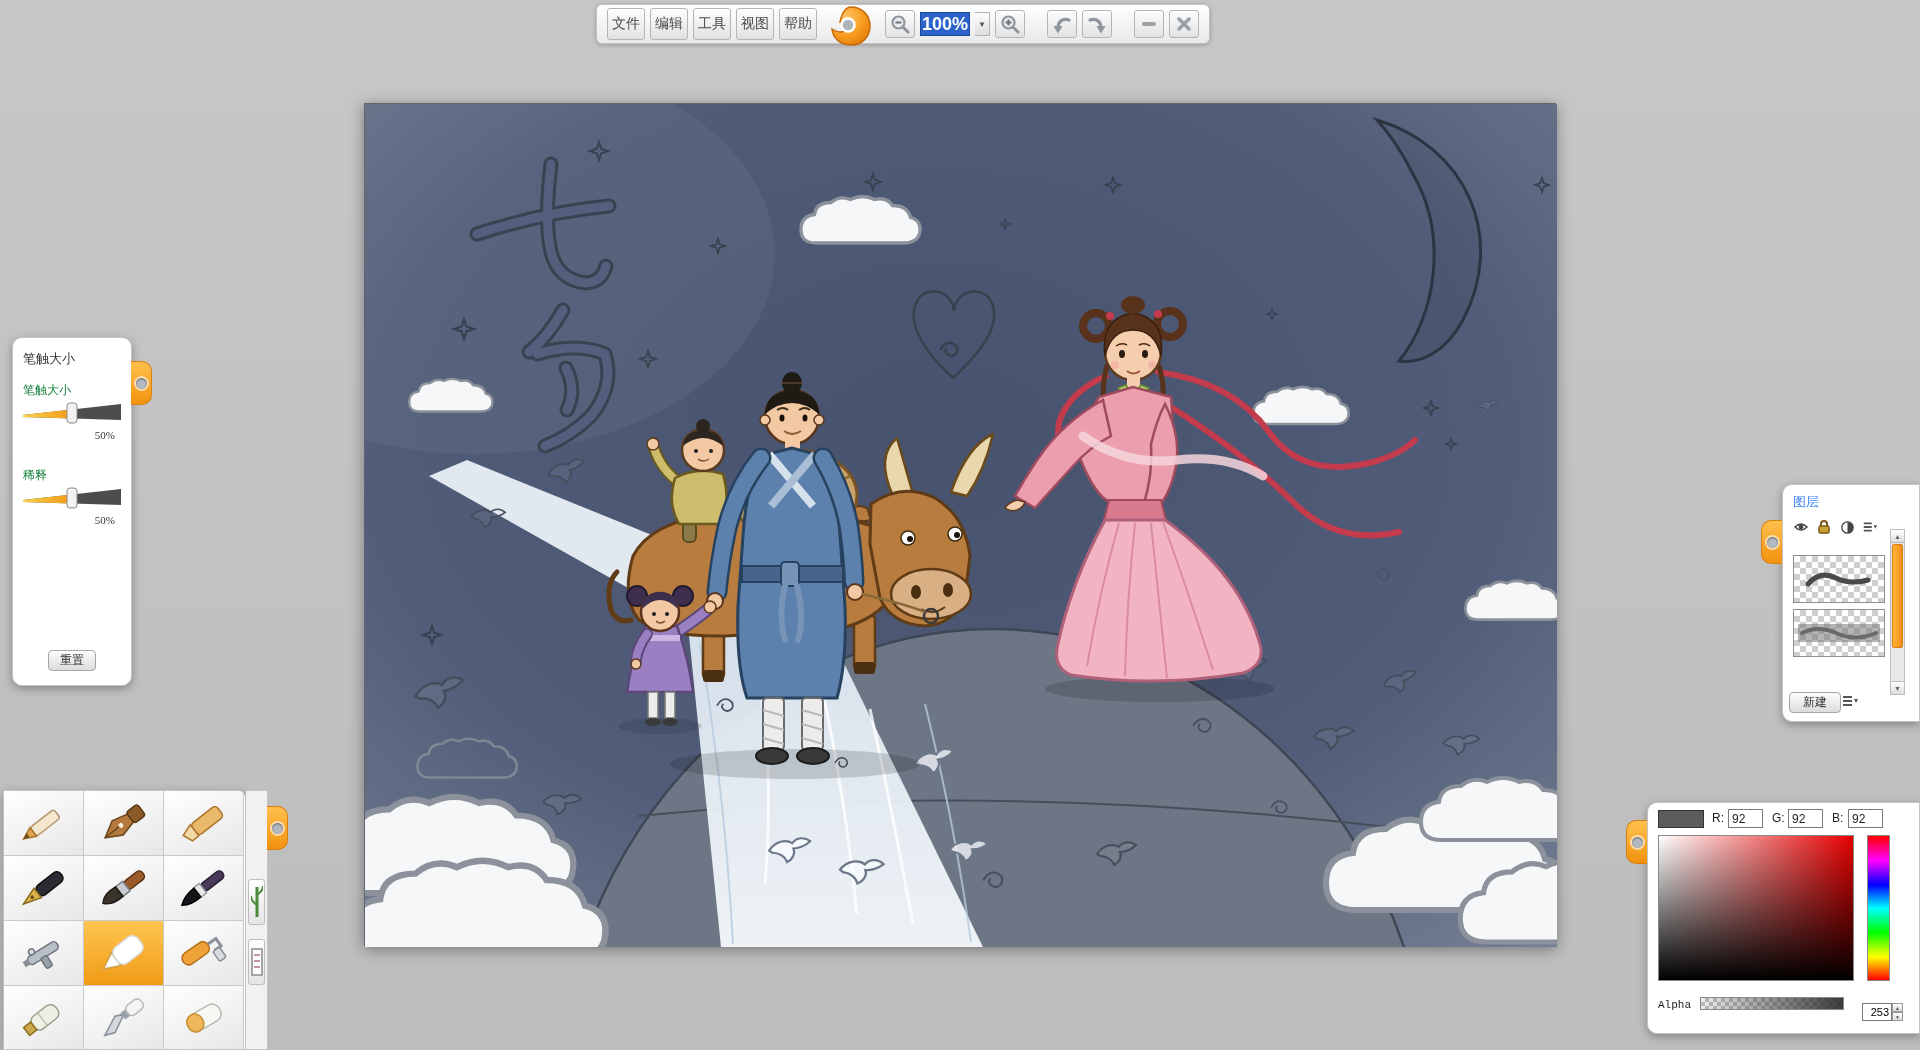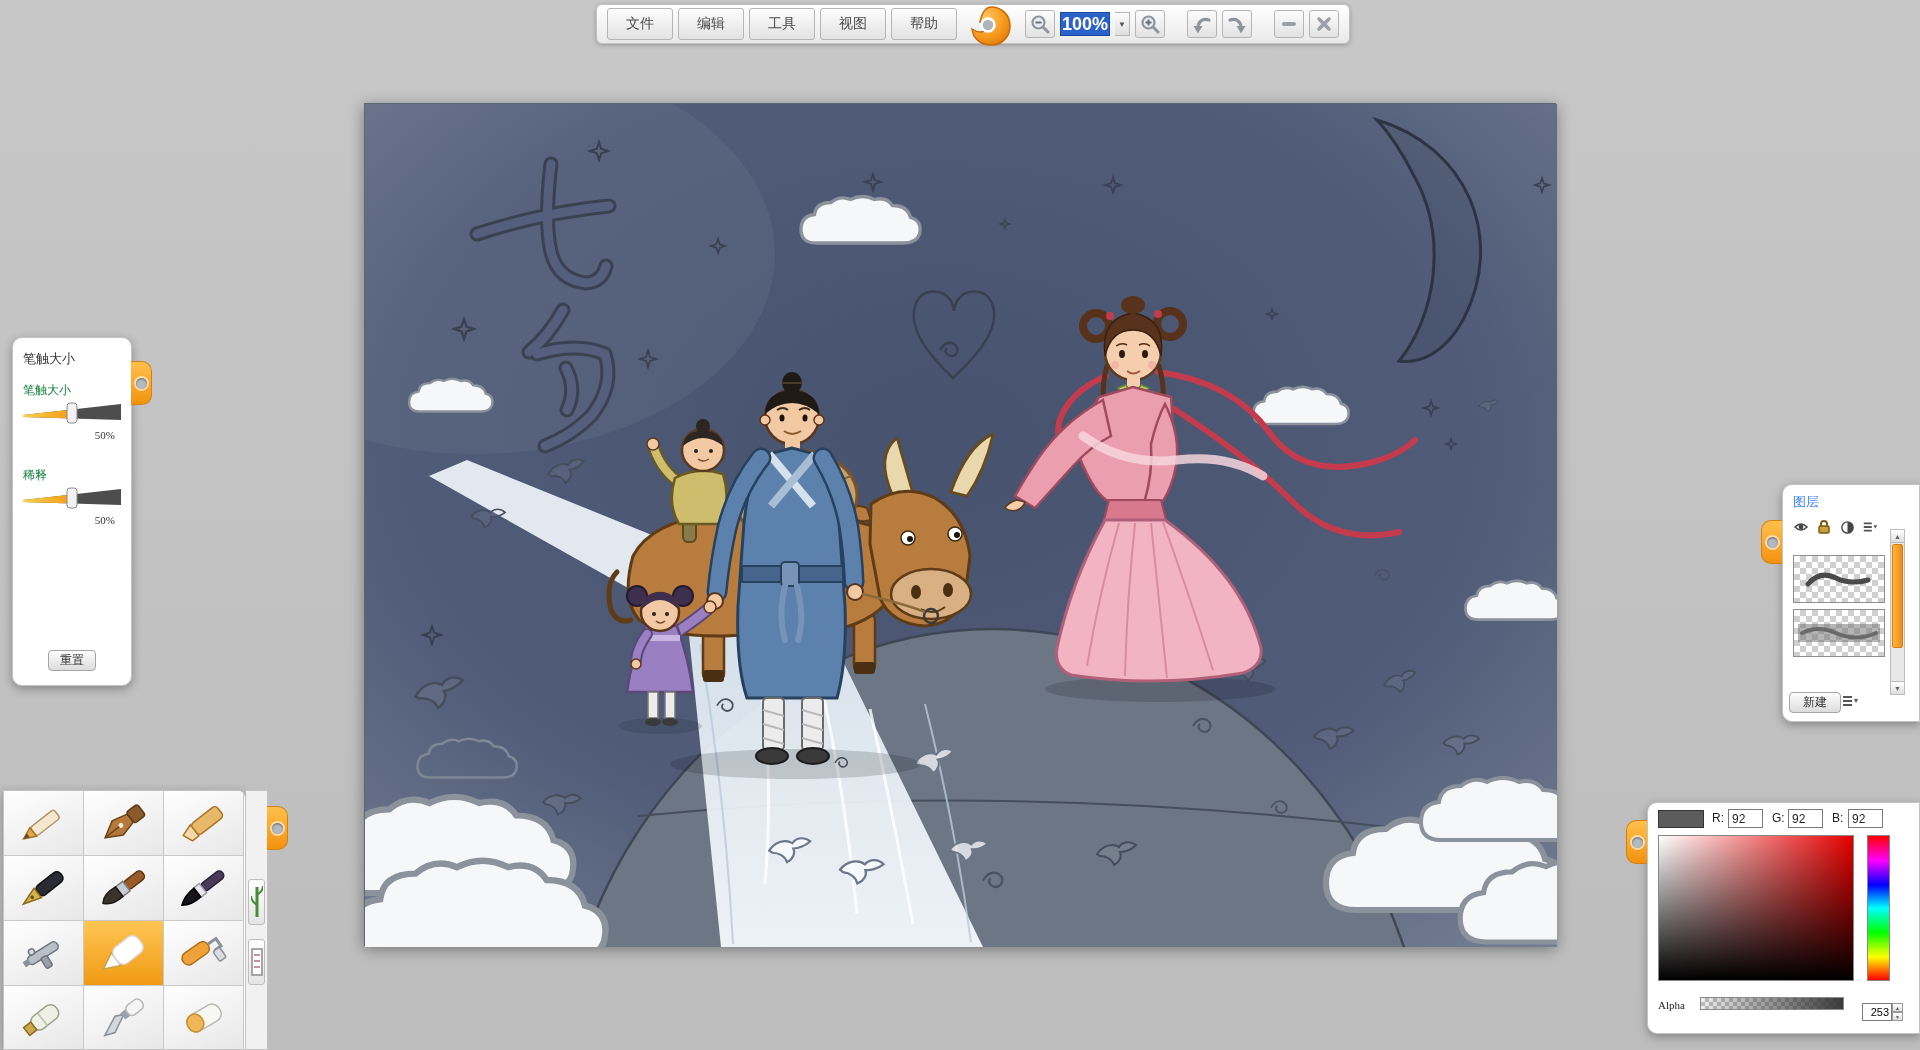--- a/index.html
+++ b/index.html
@@ -15,21 +15,21 @@
     position:absolute; left:596px; top:4px; height:40px;
     display:flex; align-items:center; gap:5px; padding:0 10px;
     background:linear-gradient(180deg,#ffffff,#e9e9e9);
     border:1px solid #c2c2c2; border-radius:6px;
     box-shadow:0 1px 4px rgba(0,0,0,.25);
   }
   .tbtn {
     border:1px solid #b5b5b5; border-radius:3px;
     background:linear-gradient(180deg,#fdfdfd,#e2e2e2);
     box-shadow: inset 0 1px 0 #fff;
-    color:#4a4a4a; font-size:14px; padding:6px 18px; cursor:default;
+    color:#4a4a4a; font-size:14px; padding:6px 4px; cursor:default;
     display:flex; align-items:center; justify-content:center; white-space:nowrap;
   }
   .tbtn.icon { width:30px; height:28px; padding:0; }
   .toolbar .sep { width:12px; }
   .logo { position:relative; top:4px; margin:0 6px; }
   .zoom-field {
     width:50px; height:24px; border:1px solid #1c4a9e; background:#2a62c9;
     color:#fff; font-size:18px; font-weight:bold; text-align:center; padding:0;
   }
   .zoom-drop {
@@ -143,21 +143,21 @@
   .sv-square {
     position:absolute; left:10px; top:32px; width:196px; height:146px; border:1px solid #888;
     background:
       linear-gradient(to bottom, rgba(0,0,0,0), #000),
       linear-gradient(to right, #ffffff, #e60000);
   }
   .hue-strip {
     position:absolute; left:219px; top:32px; width:23px; height:146px; border:1px solid #888;
     background: linear-gradient(to bottom,#ff0000,#ff00ff 17%,#0000ff 34%,#00ffff 50%,#00ff00 67%,#ffff00 84%,#ff0000);
   }
-  .alpha-label { position:absolute; left:10px; top:196px; font-size:11px; color:#222; font-family:Liberation Serif, serif; }
+  .alpha-label { position:absolute; left:10px; top:196px; font-size:11px; color:#222; font-family:Liberation Mono, monospace; }
   .alpha-track {
     position:absolute; left:52px; top:194px; width:144px; height:13px; border:1px solid #8a8a8a;
     background-color:#eee;
     background-image:
       linear-gradient(to right, rgba(110,110,110,0), rgba(50,50,50,.95)),
       linear-gradient(45deg,#bbb 25%,transparent 25%,transparent 75%,#bbb 75%),
       linear-gradient(45deg,#bbb 25%,transparent 25%,transparent 75%,#bbb 75%);
     background-size:100% 100%, 8px 8px, 8px 8px;
     background-position:0 0, 0 0, 4px 4px;
   }

